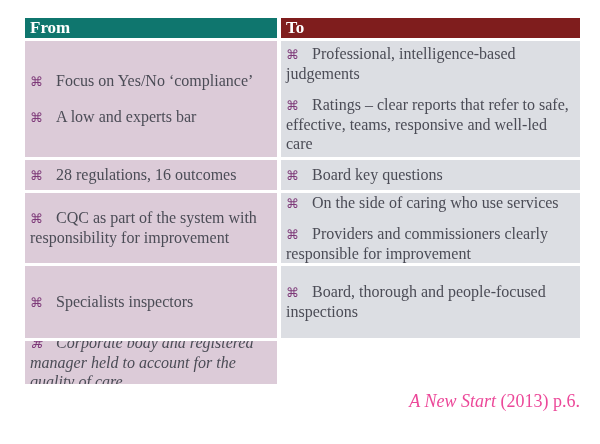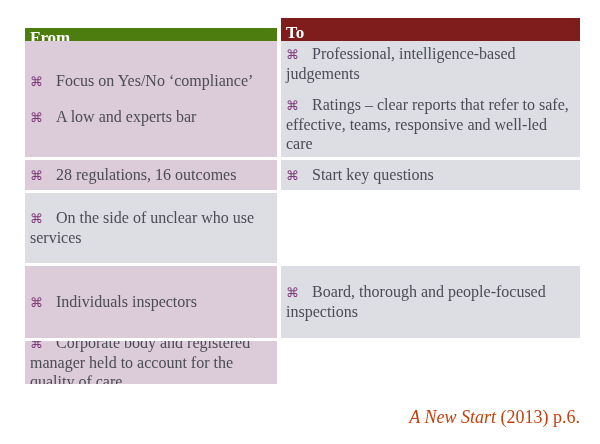--- a/index.html
+++ b/index.html
@@ -26,53 +26,53 @@
   .hdr-row { height: 20px; }
   .hdr {
     color: #ffffff;
     font-weight: bold;
     font-size: 17px;
     line-height: 20px;
     padding-left: 5px;
     display: flex;
     align-items: center;
   }
-  .hdr.from { background: #4d7c0f; margin-top: 10px; }
+  .hdr.from { background: #0f766e; }
   .hdr.to   { background: #7f1d1d; }
   .cell {
     display: flex;
     flex-direction: column;
     justify-content: center;
     gap: 12px;
     font-size: 16px;
     line-height: 1.22;
     color: #4b4c56;
     padding: 2px 6px 2px 5px;
     box-sizing: border-box;
     overflow: hidden;
   }
   .cell.from { background: #dccbd8; gap: 16px; }
   .cell.to   { background: #dcdee3; }
   .r1 { height: 116px; }
   .r2 { height: 30px; }
   .r3 { height: 70px; }
   .r4 { height: 72px; }
-  .r5 { height: 43px; }
+  .r5 { height: 43px; font-style: italic; }
   .item { display: block; }
   .bullet {
     color: #7d3878;
     font-size: 13px;
     margin-right: 13px;
   }
   .footer {
     position: absolute;
-    top: 407px;
+    top: 391px;
     right: 20px;
     font-size: 18px;
-    color: #c2410c;
+    color: #ec4899;
     white-space: nowrap;
   }
   .footer .it { font-style: italic; }
 </style>
 </head>
 <body>
 
 <div class="stage">
   <div class="tbl">
     <div class="hdr-row">
@@ -88,31 +88,35 @@
           <div class="cell to">
             <div class="item"><span class="bullet">⌘</span><span>Professional, intelligence-based judgements</span></div>
             <div class="item"><span class="bullet">⌘</span><span>Ratings – clear reports that refer to safe, effective, teams, responsive and well-led care</span></div>
           </div>
         </div>
         <div class="row r2">
           <div class="cell from">
             <div class="item"><span class="bullet">⌘</span><span>28 regulations, 16 outcomes</span></div>
           </div>
           <div class="cell to">
-            <div class="item"><span class="bullet">⌘</span><span>Start key questions</span></div>
+            <div class="item"><span class="bullet">⌘</span><span>Board key questions</span></div>
           </div>
         </div>
         <div class="row r3">
+          <div class="cell from">
+            <div class="item"><span class="bullet">⌘</span><span>CQC as part of the system with responsibility for improvement</span></div>
+          </div>
           <div class="cell to">
-            <div class="item"><span class="bullet">⌘</span><span>On the side of unclear who use services</span></div>
+            <div class="item"><span class="bullet">⌘</span><span>On the side of caring who use services</span></div>
+            <div class="item"><span class="bullet">⌘</span><span>Providers and commissioners clearly responsible for improvement</span></div>
           </div>
         </div>
         <div class="row r4">
           <div class="cell from">
-            <div class="item"><span class="bullet">⌘</span><span>Individuals inspectors</span></div>
+            <div class="item"><span class="bullet">⌘</span><span>Specialists inspectors</span></div>
           </div>
           <div class="cell to">
             <div class="item"><span class="bullet">⌘</span><span>Board, thorough and people-focused inspections</span></div>
           </div>
         </div>
         <div class="row r5">
           <div class="cell from">
             <div class="item"><span class="bullet">⌘</span><span>Corporate body and registered manager held to account for the quality of care</span></div>
           </div>
         </div>

